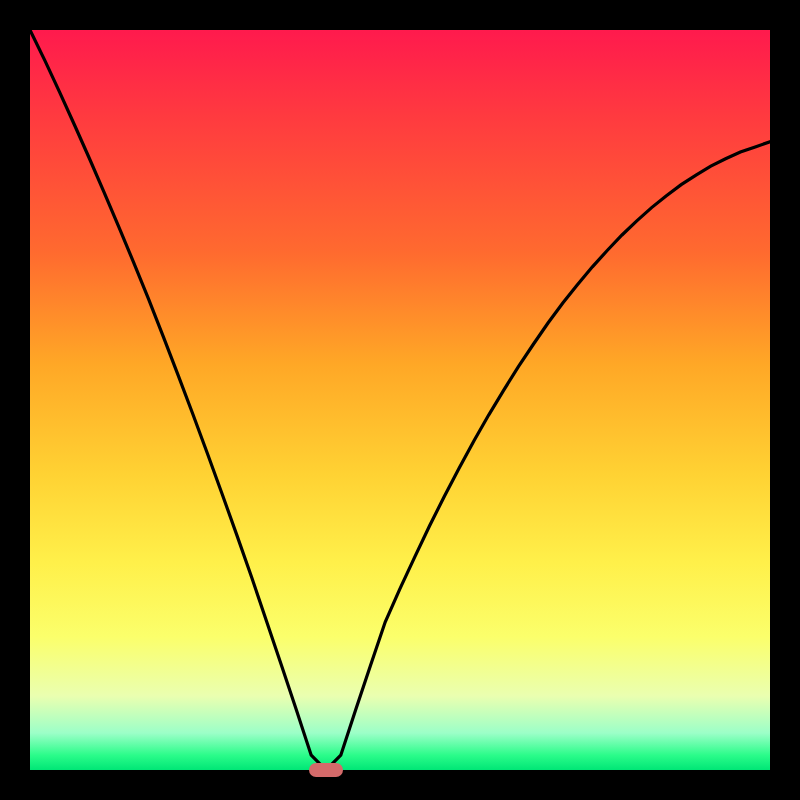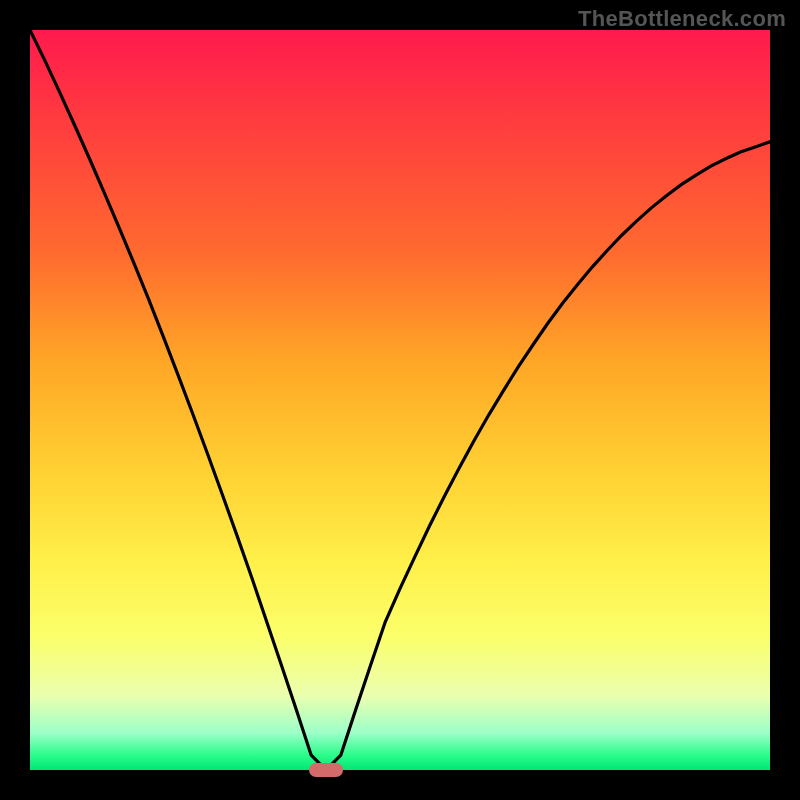--- a/index.html
+++ b/index.html
@@ -69,15 +69,14 @@
 <div class="frame">
 
   <div class="plot-area"></div>
 
   <svg class="curve-svg" viewBox="0 0 740 740" preserveAspectRatio="none">
     <path id="curve-path" d="M0.00 0.00 L14.80 30.34 L29.60 62.16 L44.40 94.72 L59.20 128.02 L74.00 162.06 L88.80 196.84 L103.60 232.36 L118.40 268.62 L133.20 306.36 L148.00 344.84 L162.80 384.06 L177.60 424.02 L192.40 464.72 L207.20 506.16 L222.00 548.34 L236.80 592.00 L251.60 635.66 L266.40 680.06 L281.20 725.20 L296.00 740.00 L310.80 725.20 L325.60 680.06 L340.40 635.66 L355.20 592.00 L370.00 558.70 L384.80 526.88 L399.60 495.80 L414.40 466.20 L429.20 438.08 L444.00 410.70 L458.80 384.80 L473.60 360.38 L488.40 336.70 L503.20 314.50 L518.00 293.04 L532.80 273.06 L547.60 254.56 L562.40 236.80 L577.20 220.52 L592.00 204.98 L606.80 190.92 L621.60 177.60 L636.40 165.76 L651.20 154.66 L666.00 145.04 L680.80 136.16 L695.60 128.76 L710.40 122.10 L725.20 116.92 L740.00 111.74" fill="none" stroke="#000" stroke-width="3.2" stroke-linecap="round"></path>
   </svg>
 
   <div id="marker" class="marker" style="left: 326px; top: 770px;"></div>
 
-  <div class="watermark">TheBottleneck.com</div>
 
 </div>
 
 </body></html>

